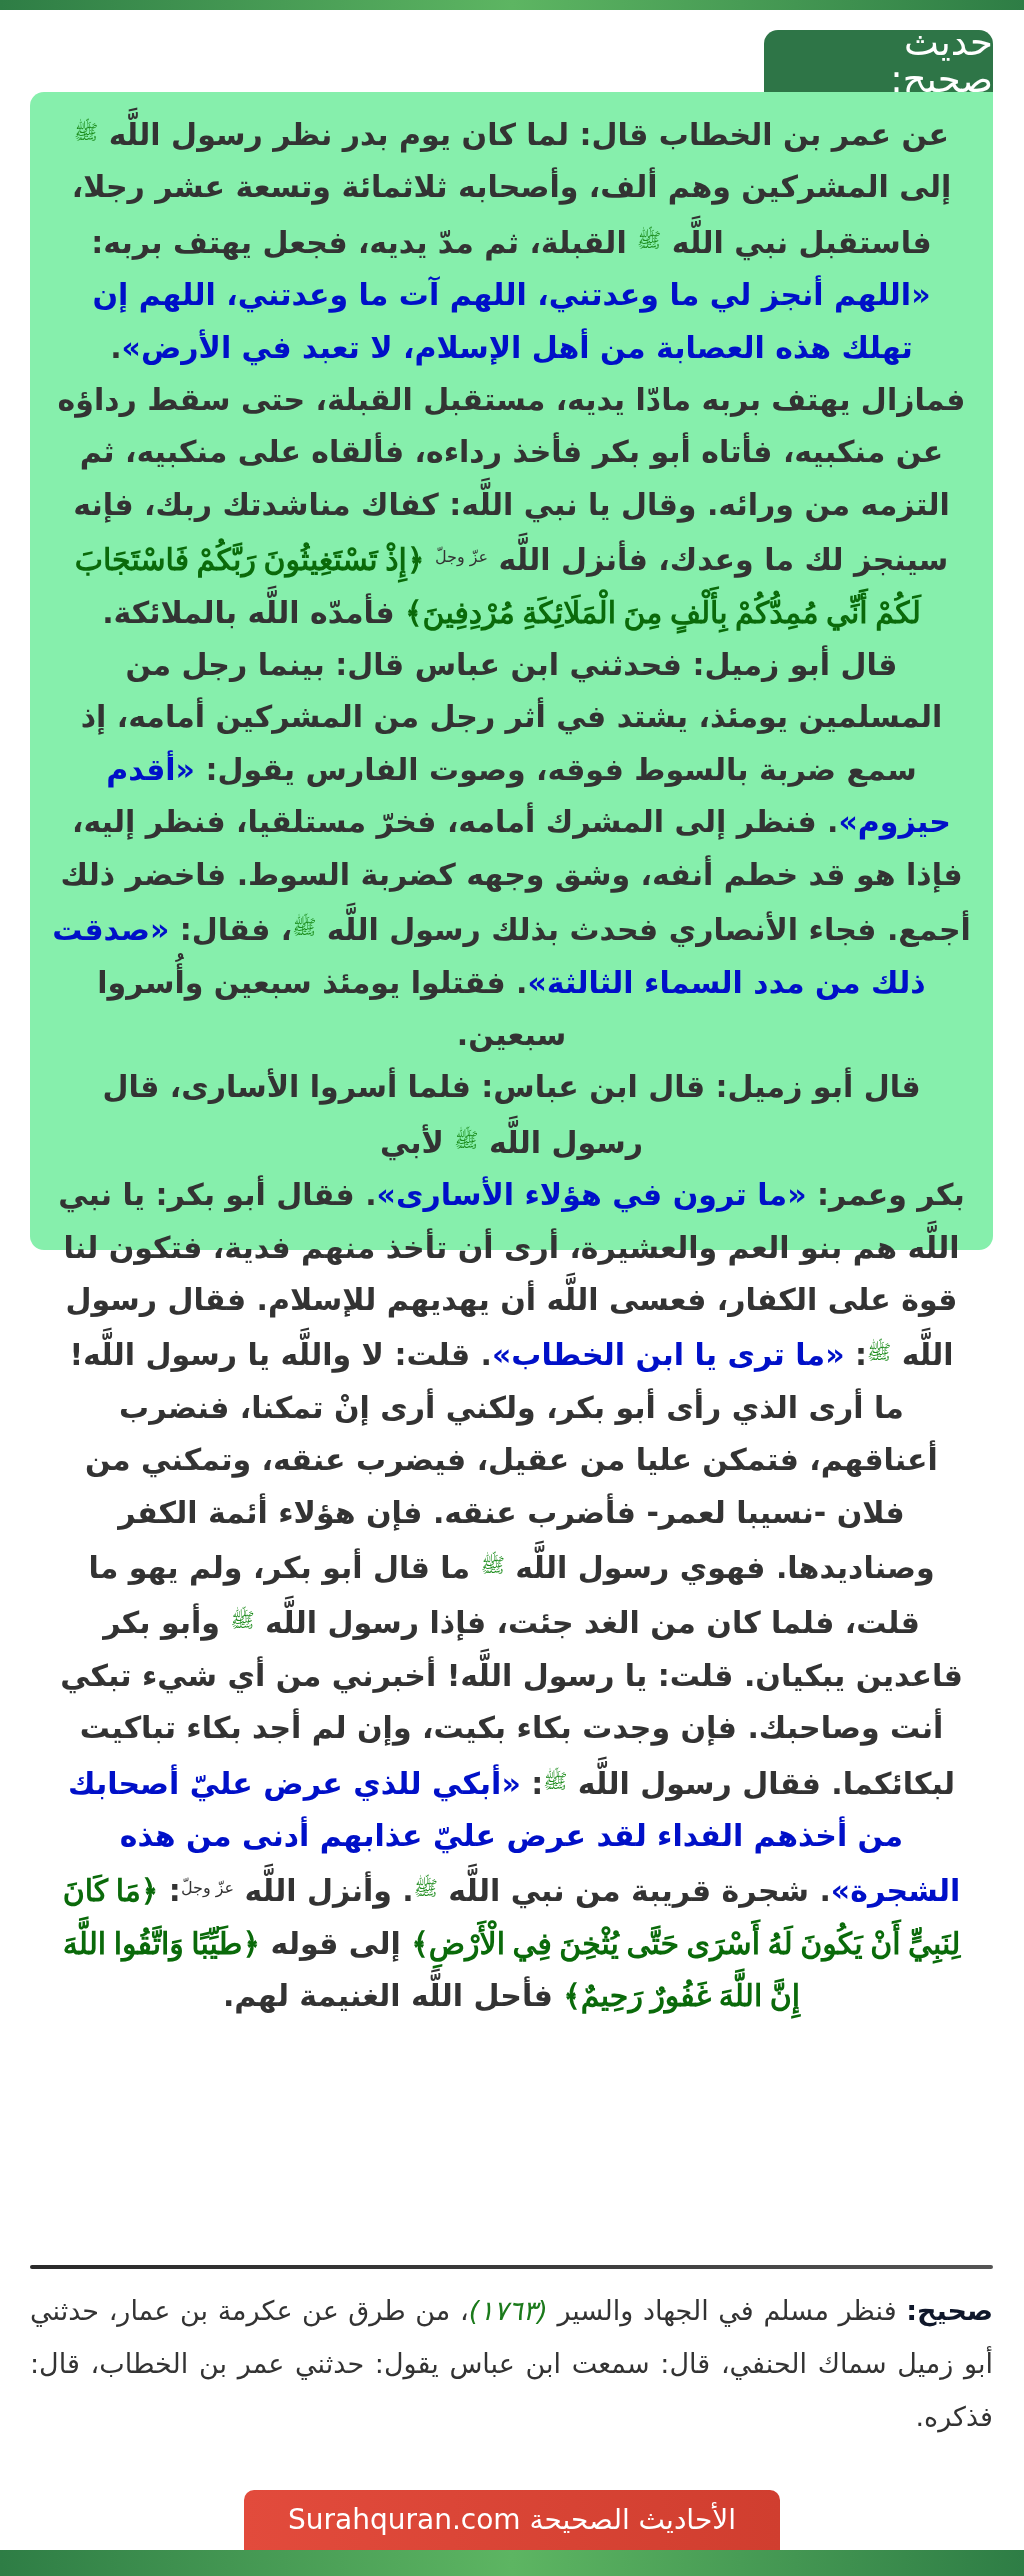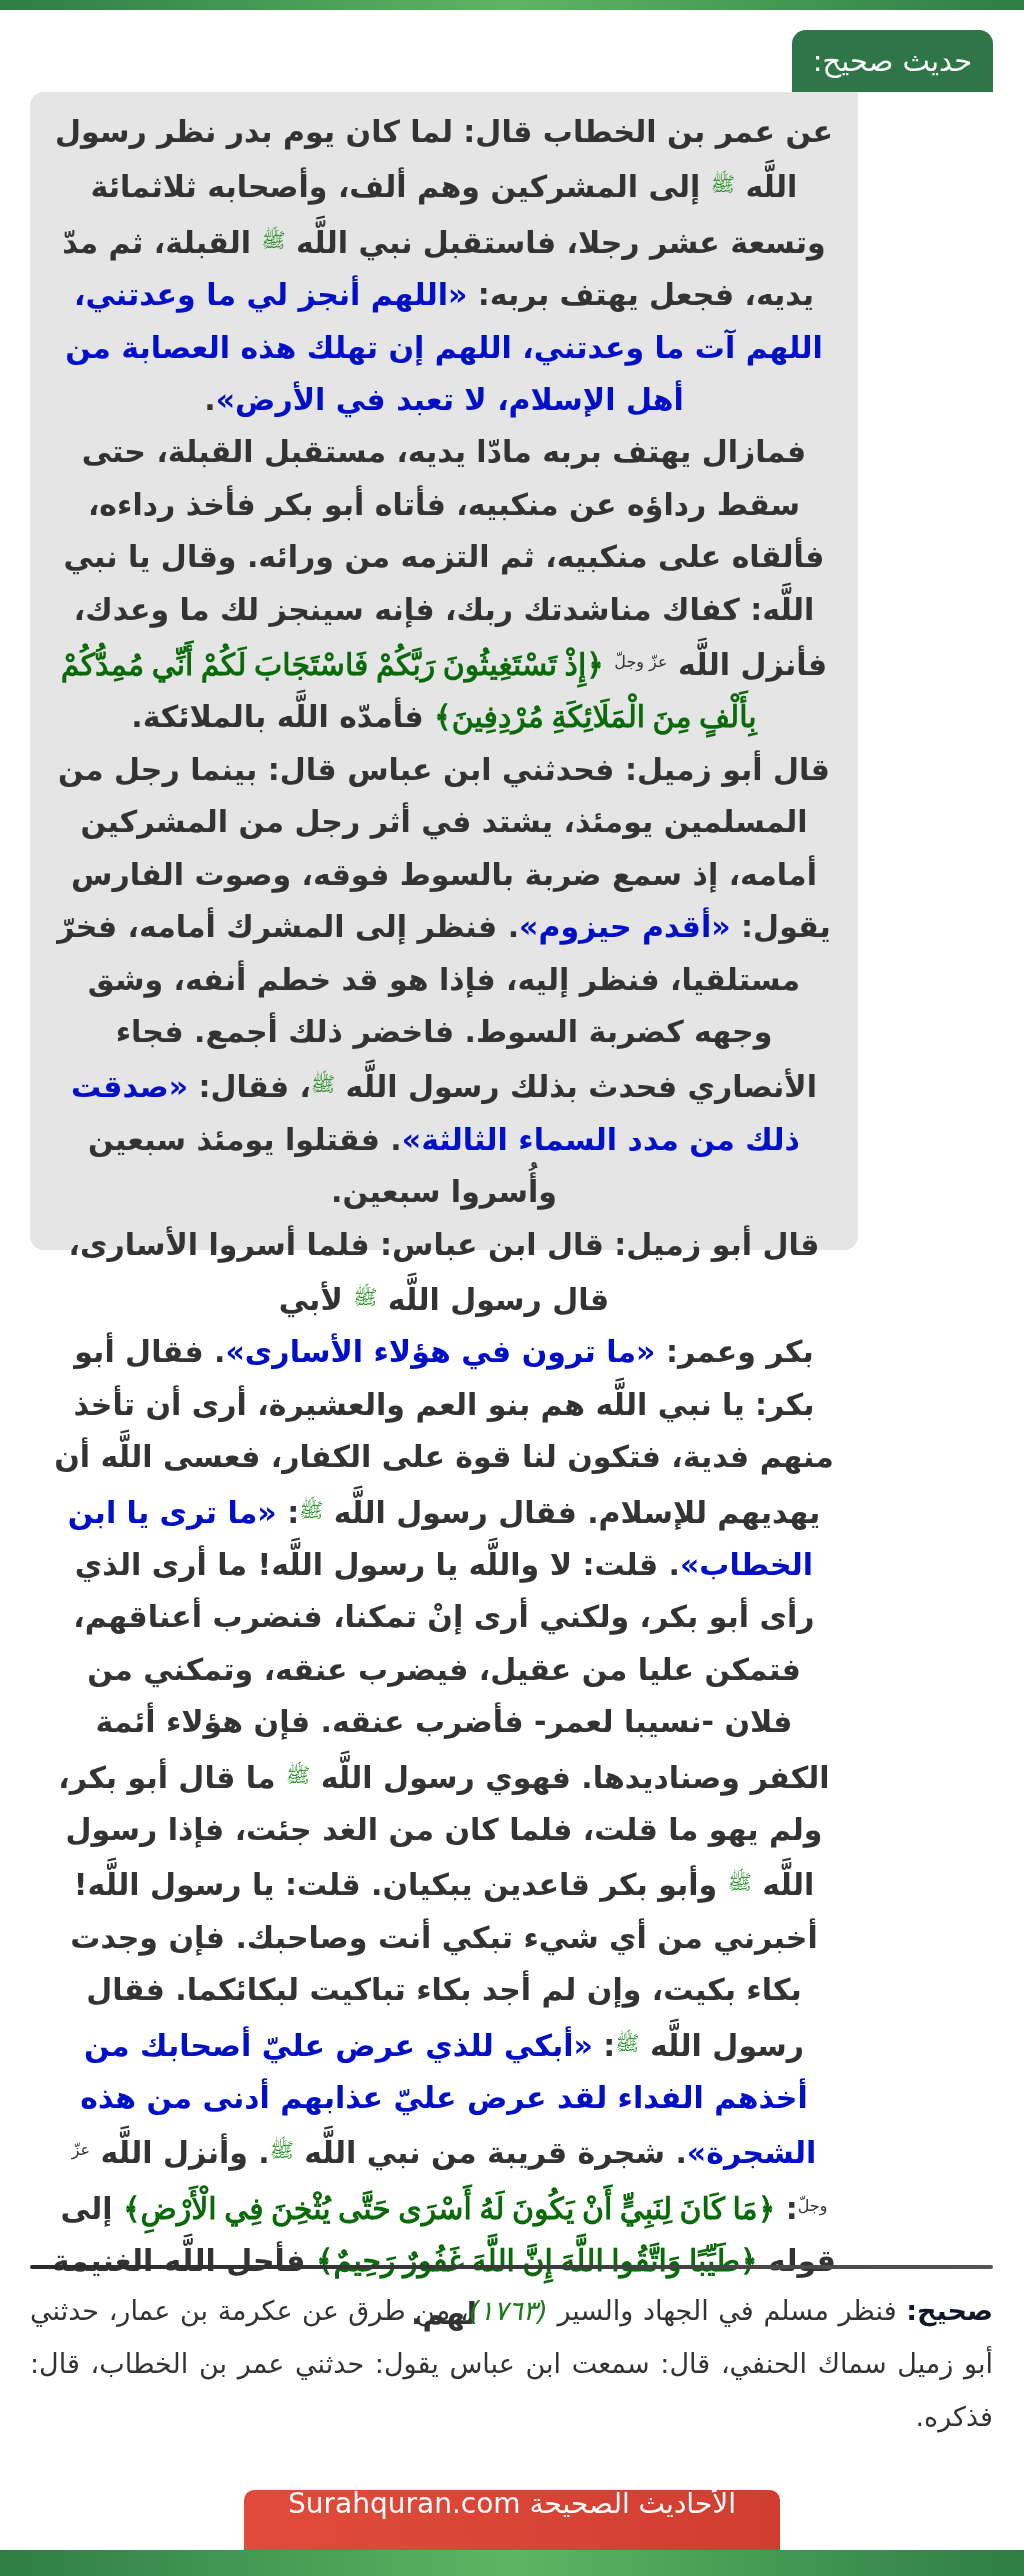--- a/index.html
+++ b/index.html
@@ -28,34 +28,35 @@
     }
     .header-tab {
       position: absolute;
       top: 30px;
       right: 31px;
       width: 201px;
       height: 62px;
       background: #2e7547;
       border-radius: 14px 14px 0 0;
       color: #ffffff;
-      font-size: 29px;
+      font-size: 37px;
       direction: rtl;
       display: flex;
       align-items: center;
       justify-content: center;
       line-height: 1;
+      padding-left: 28px;
     }
     .hadith-box {
       position: absolute;
       top: 92px;
       left: 30px;
-      width: 828px;
+      width: 963px;
       height: 1158px;
-      background: #e5e5e5;
+      background: #86efac;
       border-radius: 0 0 14px 14px;
       border-top-left-radius: 14px;
       box-sizing: border-box;
       padding: 14px 22px 0 22px;
       direction: rtl;
       text-align: center;
       color: #333333;
       font-weight: bold;
       font-size: 30px;
       line-height: 52.4px;
@@ -112,21 +113,21 @@
       left: 244px;
       bottom: 26px;
       width: 536px;
       height: 60px;
       background: linear-gradient(90deg, #e24b3c 0%, #d03e2f 100%);
       border-radius: 10px 10px 0 0;
       color: #ffffff;
       font-size: 28px;
       direction: rtl;
       display: flex;
-      align-items: flex-start;
+      align-items: center;
       justify-content: center;
       line-height: 1;
     }
   </style>
 </head>
 <body>
 
 <div class="top-bar"></div>
 
 <div class="header-tab">

